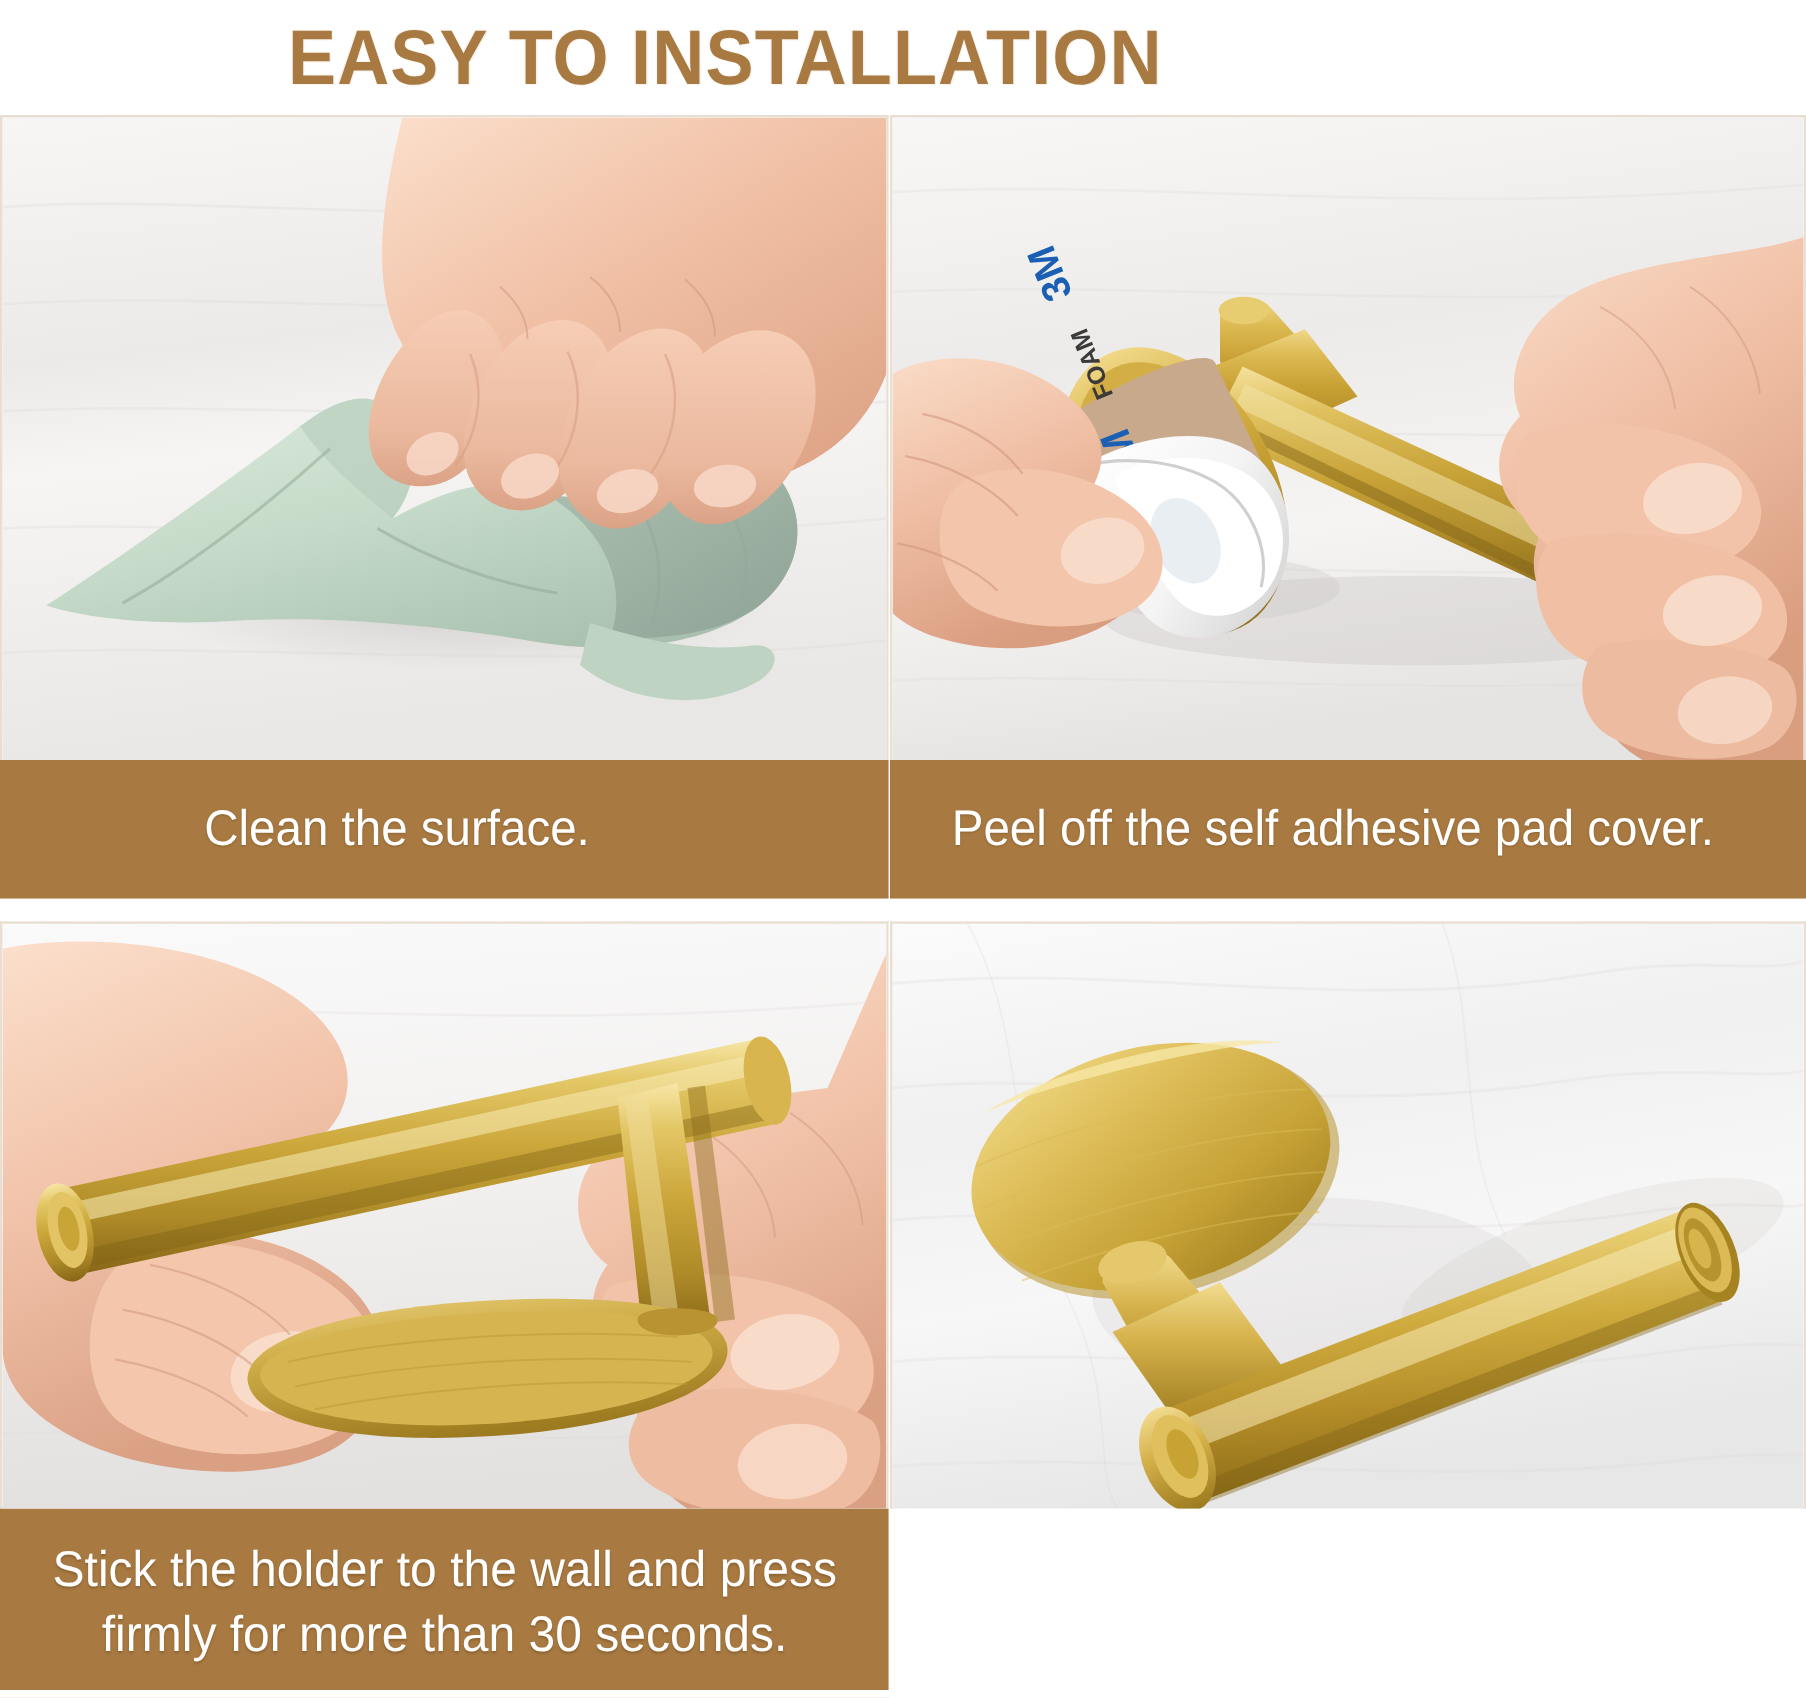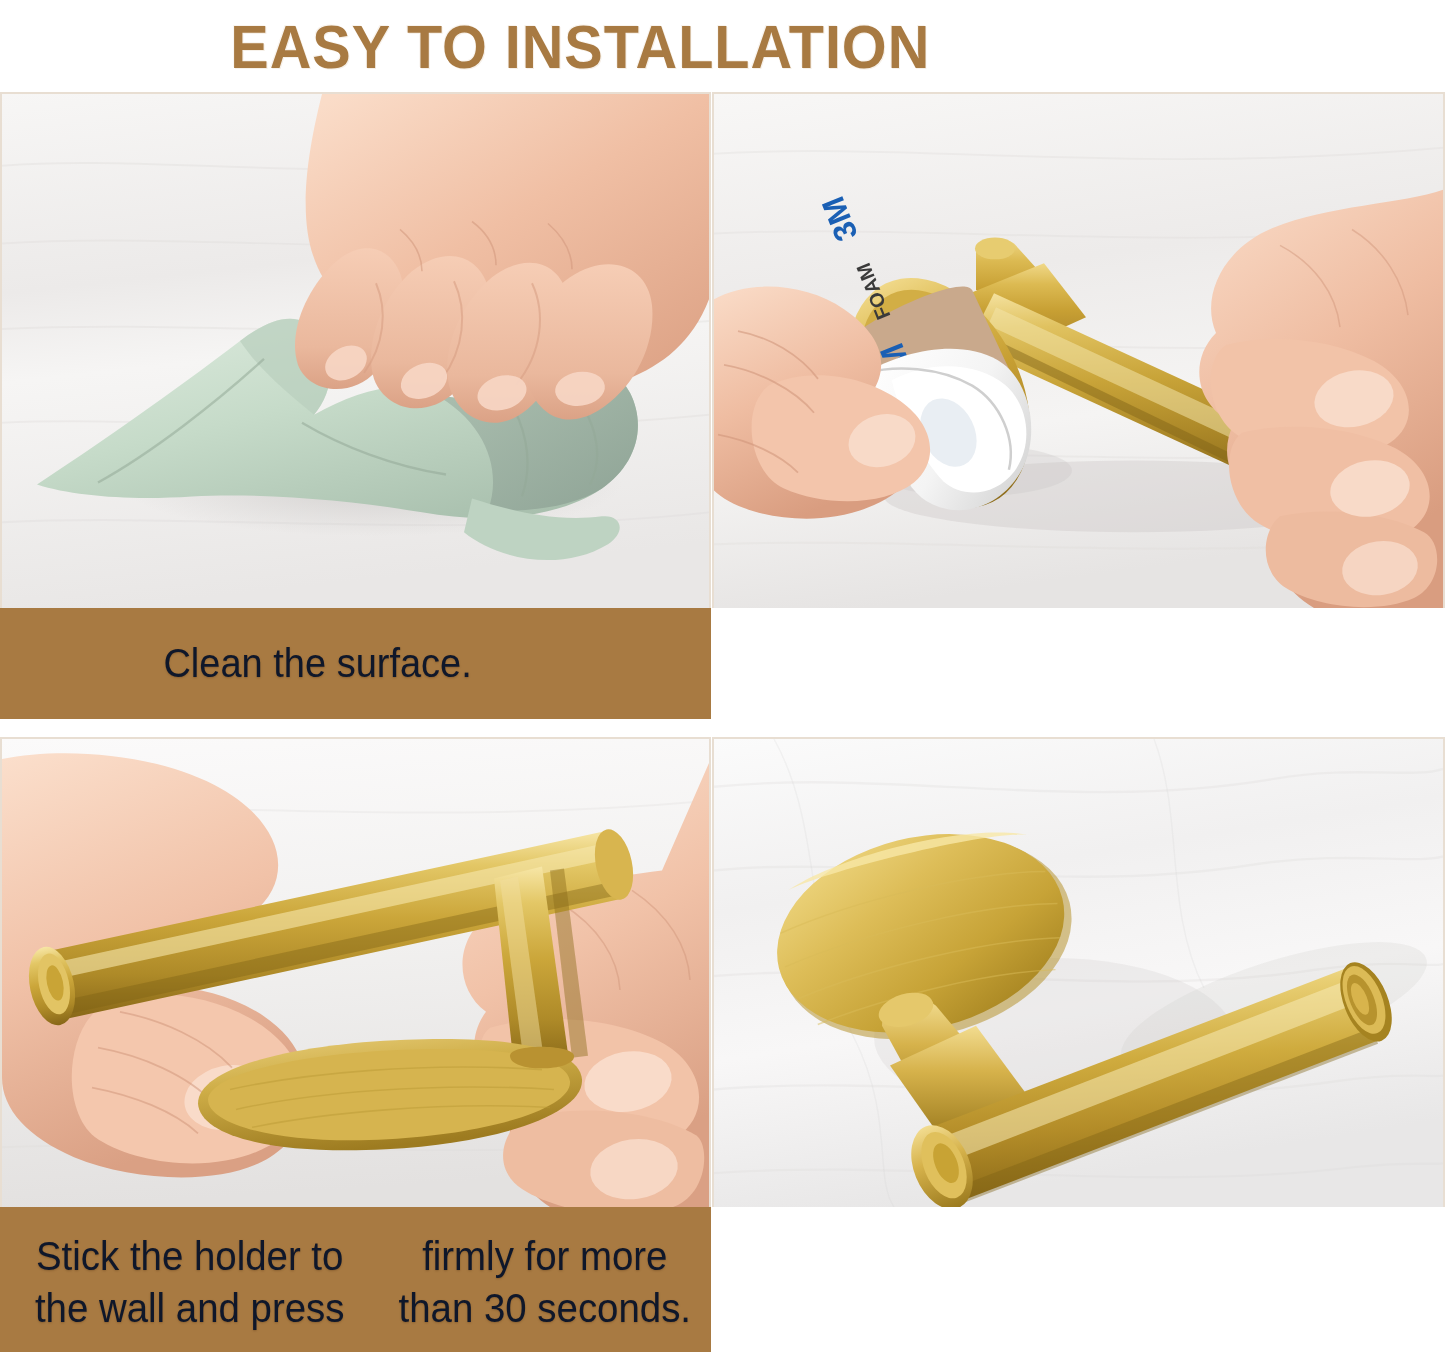--- a/index.html
+++ b/index.html
@@ -53,41 +53,41 @@
     border-right:2px solid #e8ded2;
     box-sizing:border-box;
   }
   .r1 .photo{height:516px;}
   .r2 .photo{height:470px;}
   .photo svg{display:block;width:100%;height:100%;}
 
   .caption{
     position:absolute;left:0;right:0;bottom:0;
     background:#a87a42;
-    color:#0f172a;
+    color:#ffffff;
     display:flex;align-items:center;
     box-sizing:border-box;
   }
   .r1 .caption{
     height:111px;
     justify-content:flex-start;
     padding:0 0 0 0;
   }
   .r1 .caption .ctext{
     font-size:40px;font-weight:400;
     text-shadow:0 1px 2px rgba(90,55,20,.35);
     transform:scaleX(0.95);transform-origin:left center;
   }
   .cell-r1c1 .caption .ctext{padding-left:172px;}
   .cell-r1c2 .caption .ctext{padding-left:52px;}
 
   .r2 .caption{
     height:151px;
     justify-content:center;
-    flex-direction:row;
+    flex-direction:column;
     text-align:center;
     line-height:1.28;
   }
   .r2 .caption .ctext{
     font-size:40px;font-weight:400;display:block;
     text-shadow:0 1px 2px rgba(90,55,20,.35);
     transform:scaleX(0.96);
   }
 
   .bottom-strip{
@@ -325,20 +325,23 @@
                    C 664 522, 604 516, 572 496 C 544 478, 548 438, 566 424 Z" fill="#edbb9f"></path>
           <ellipse cx="640" cy="306" rx="40" ry="28" transform="rotate(-12 640 306)" fill="#f8dac8"></ellipse>
           <ellipse cx="656" cy="396" rx="40" ry="28" transform="rotate(-10 656 396)" fill="#f8dac8"></ellipse>
           <ellipse cx="666" cy="476" rx="38" ry="27" transform="rotate(-8 666 476)" fill="#f6d5c2"></ellipse>
           <g stroke="#cf9479" stroke-width="1.6" fill="none" opacity="0.45">
             <path d="M566 152 C 600 170, 622 200, 626 234"></path>
             <path d="M638 136 C 670 156, 690 188, 694 222"></path>
           </g>
         </svg>
       </div>
+      <div class="caption">
+        <span class="ctext">Peel off the self adhesive pad cover.</span>
+      </div>
     </div>
 
     <div class="cell cell-r2c1 r2">
       <div class="photo">
         <svg viewBox="0 0 707 470" preserveAspectRatio="none">
           <defs>
             <linearGradient id="s3bg" x1="0" y1="0" x2="0.1" y2="1">
               <stop offset="0%" stop-color="#fbfafa"></stop>
               <stop offset="45%" stop-color="#f2f1f0"></stop>
               <stop offset="100%" stop-color="#e3e1e0"></stop>

